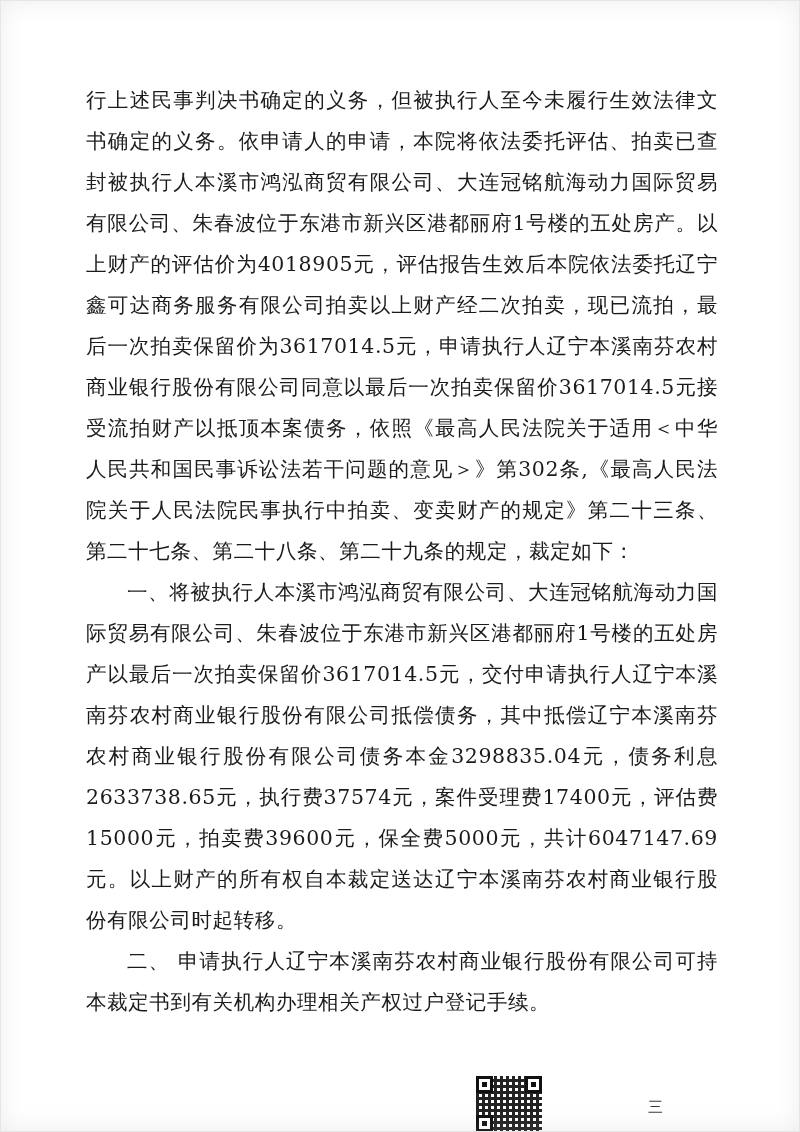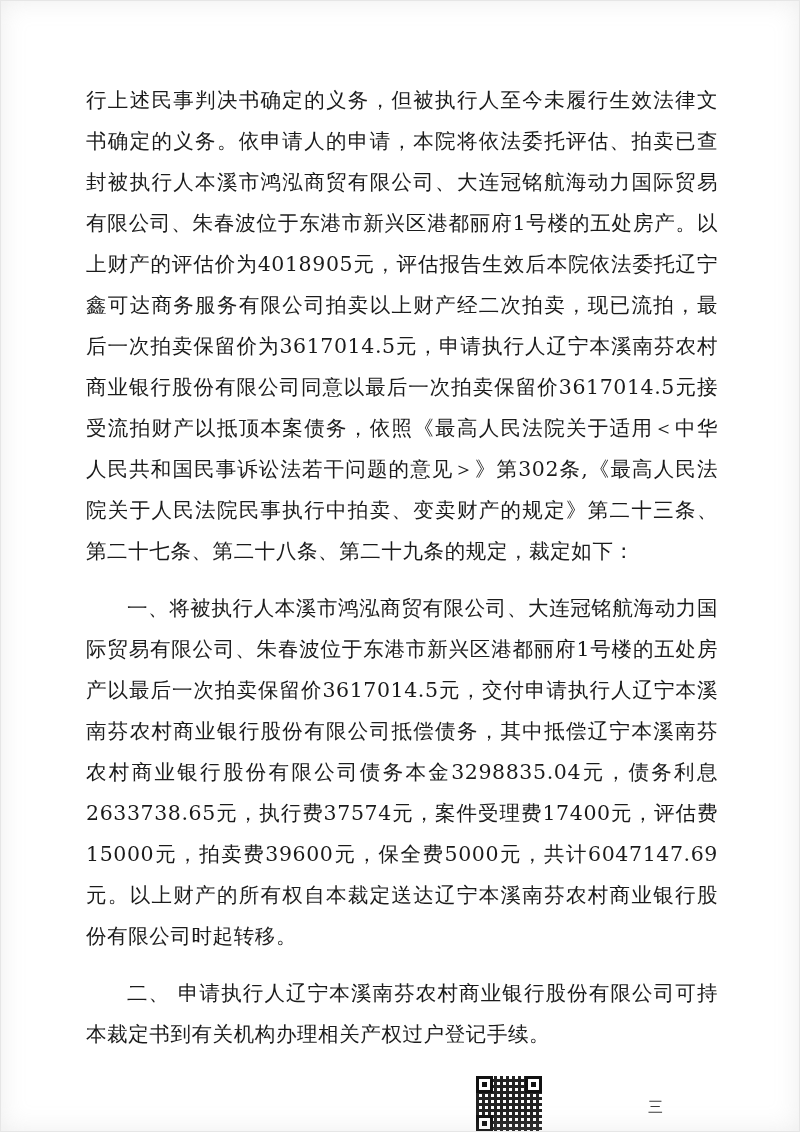--- a/index.html
+++ b/index.html
@@ -35,21 +35,20 @@
     text-align: justify;
     text-justify: inter-ideograph;
     letter-spacing: 0.6px;
   }
   .para {
     margin: 0 0 0 0;
     white-space: normal;
   }
   .para.indent {
     text-indent: 2em;
-    margin-top: 16px;
   }
   .qr-wrap {
     position: absolute;
     left: 476px;
     top: 1076px;
     width: 66px;
     height: 56px;
   }
   .qr {
     width: 66px;

